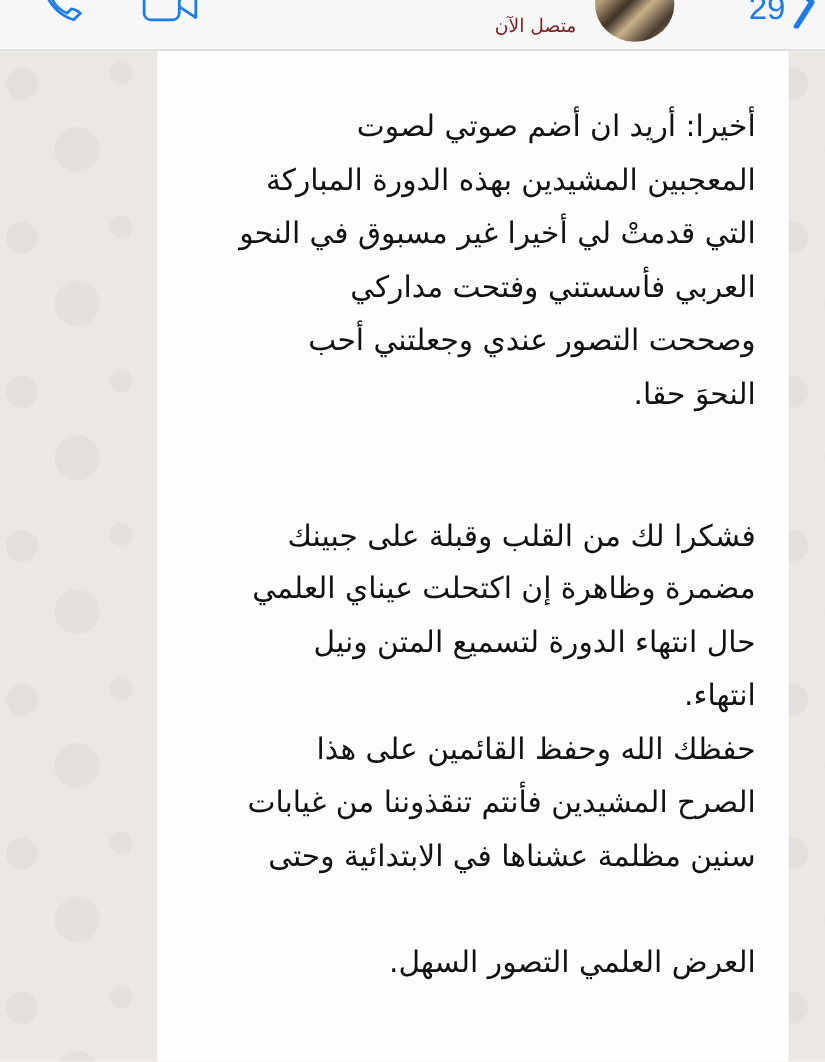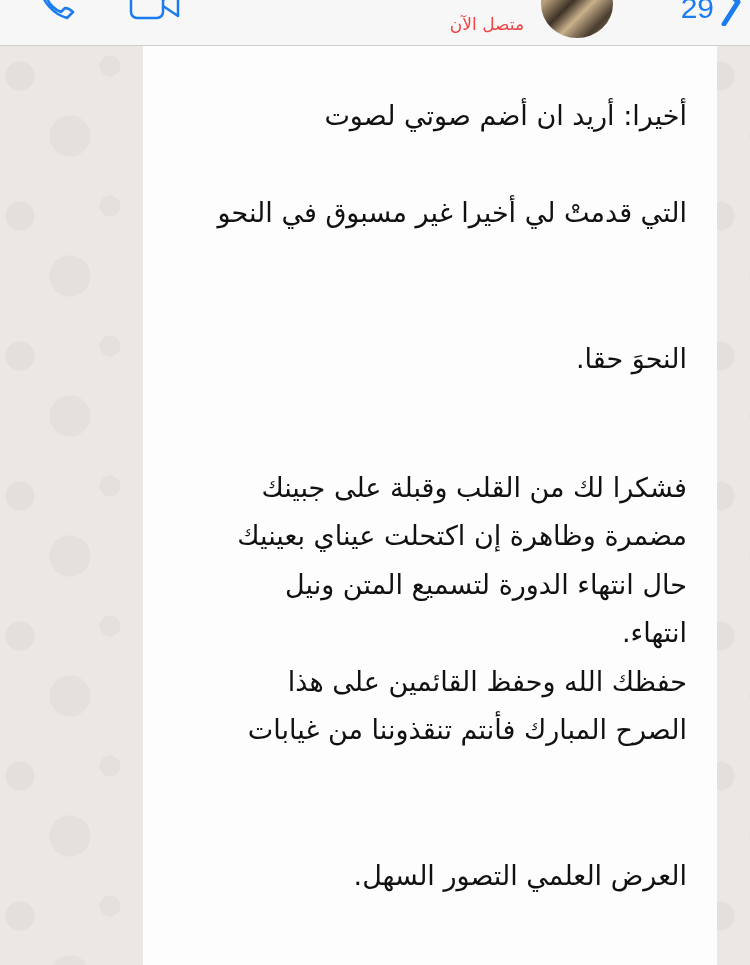--- a/index.html
+++ b/index.html
@@ -27,21 +27,21 @@
     color:#1b7cf0; cursor:pointer;
   }
   .back .count { font-size:30px; color:#1b7cf0; margin-right:6px; font-family:"Liberation Sans", sans-serif; }
   .back svg { width:22px; height:40px; }
   .avatar {
     position:absolute; left:541px; top:-30px; width:72px; height:68px; border-radius:50%;
     background:
       linear-gradient(135deg, #6b5a45 0%, #b9a07a 25%, #3e3327 45%, #c9b08a 60%, #4a3d30 80%, #8d7659 100%);
   }
   .status {
-    position:absolute; right:226px; top:14px; font-size:17px; color:#ef4444;
+    position:absolute; right:226px; top:14px; font-size:17px; color:#7f1d1d;
     direction:rtl;
   }
   .icon-btn { position:absolute; top:-12px; color:#1b7cf0; cursor:pointer; }
   .icon-btn svg { display:block; }
   .video { left:128px; }
   .phone { left:35px; }
 
   .bubble {
     position:absolute; left:143px; top:46px; width:574px; height:930px;
     background:#fdfdfd;
@@ -85,35 +85,35 @@
         <path d="M6 2 C 8 14, 18 26, 32 30 L38 24 C 36 22, 32 20, 30 20 L 26 24 C 20 22, 14 16, 12 10 L 16 6 C 16 4, 14 0, 12 -2 Z" fill="none" stroke="#1b7cf0" stroke-width="2.5" stroke-linejoin="round"></path>
       </svg>
     </span>
   </div>
 </div>
 
 <div class="bubble">
   <div class="msg">
     <p>
       <span>أخيرا: أريد ان أضم صوتي لصوت</span><br>
-      <br>
+      <span>المعجبين المشيدين بهذه الدورة المباركة</span><br>
       <span>التي قدمتْ لي أخيرا غير مسبوق في النحو</span><br>
-      <br>
-      <br>
+      <span>العربي فأسستني وفتحت مداركي</span><br>
+      <span>وصححت التصور عندي وجعلتني أحب</span><br>
       <span>النحوَ حقا.</span>
     </p>
     <div class="gap"></div>
     <p>
       <span>فشكرا لك من القلب وقبلة على جبينك</span><br>
-      <span>مضمرة وظاهرة إن اكتحلت عيناي بعينيك</span><br>
+      <span>مضمرة وظاهرة إن اكتحلت عيناي العلمي</span><br>
       <span>حال انتهاء الدورة لتسميع المتن ونيل</span><br>
       <span>انتهاء.</span><br>
       <span>حفظك الله وحفظ القائمين على هذا</span><br>
-      <span>الصرح المبارك فأنتم تنقذوننا من غيابات</span><br>
-      <br>
+      <span>الصرح المشيدين فأنتم تنقذوننا من غيابات</span><br>
+      <span>سنين مظلمة عشناها في الابتدائية وحتى</span><br>
       <br>
       <span>العرض العلمي التصور السهل.</span>
     </p>
     <div class="gap"></div>
     <p>
       <span>حفظك الله ورعاك.</span>
     </p>
   </div>
 </div>
 

